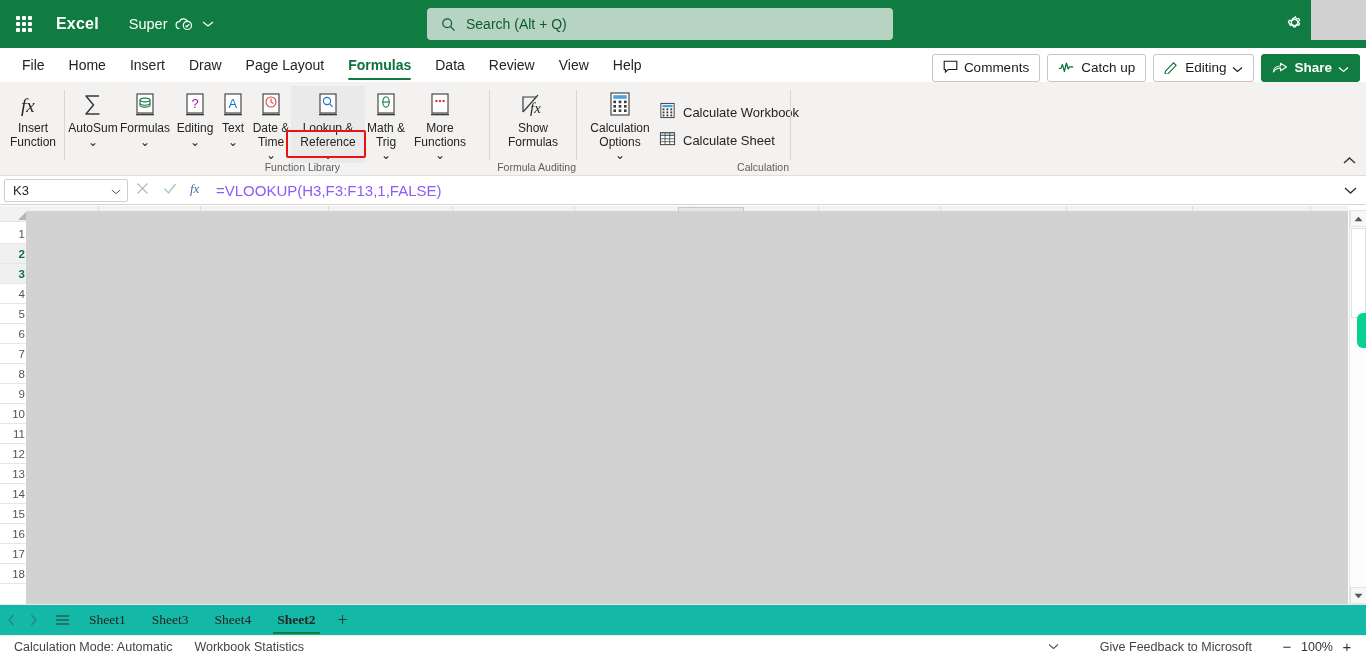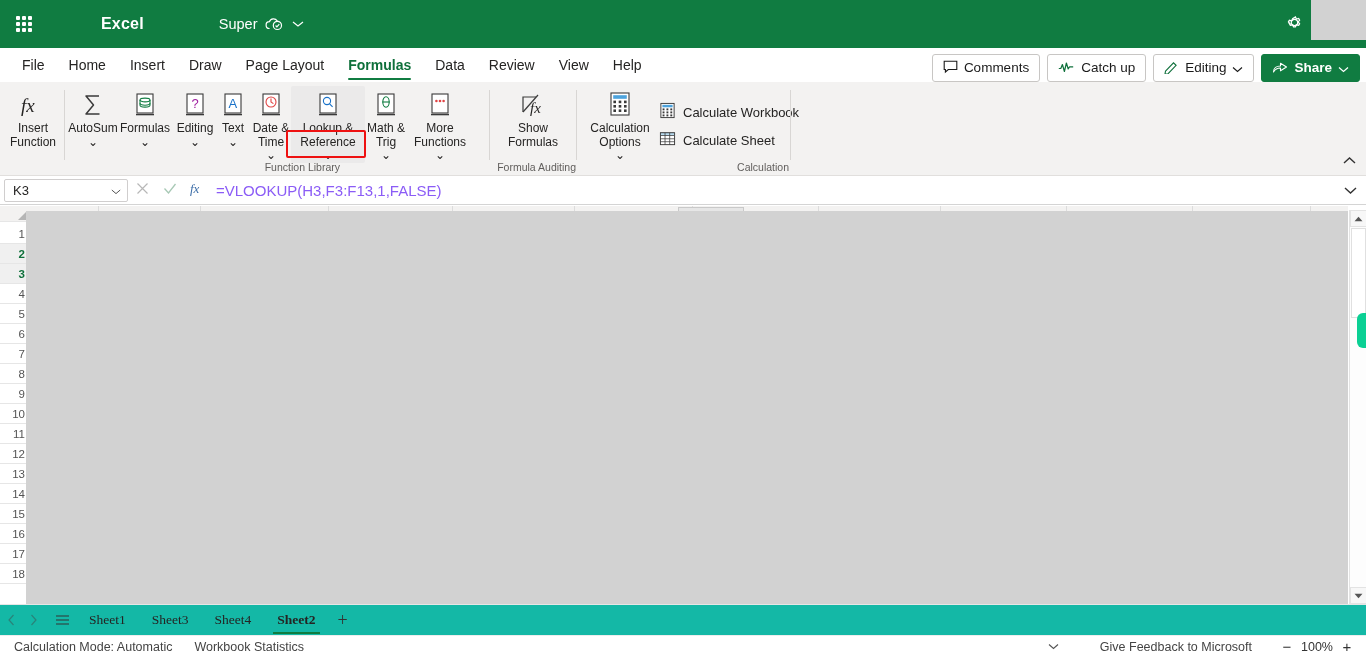--- a/index.html
+++ b/index.html
@@ -7,21 +7,21 @@
     width: 1366px; height: 657px;
     font-family: "Liberation Sans", sans-serif;
     overflow: hidden; background: #fff;
     -webkit-font-smoothing: antialiased;
   }
   .app { position: relative; width: 1366px; height: 657px; }
 
   
   .titlebar {
     position: absolute; left: 0; top: 0; width: 1366px; height: 48px;
-    background: #107c41; display: flex; align-items: center; gap: 45px;
+    background: #107c41; display: flex; align-items: center;
   }
   .waffle {
     width: 48px; height: 48px; display: flex; align-items: center; justify-content: center;
     cursor: pointer;
   }
   .waffle-grid {
     display: grid; grid-template-columns: repeat(3, 4px); grid-template-rows: repeat(3, 4px);
     gap: 2px;
   }
   .waffle-grid i { display: block; width: 4px; height: 4px; background: #fff; border-radius: 1px; }
@@ -270,20 +270,29 @@
             <path d="M4.6 11.5a3.4 3.4 0 0 1-.2-6.8A4.3 4.3 0 0 1 12.2 4a3.2 3.2 0 0 1 1 .2" fill="none" stroke="#fff" stroke-width="1.2"></path>
             <circle cx="12.4" cy="8.4" r="4.1" fill="none" stroke="#fff" stroke-width="1.2"></circle>
             <path d="M10.6 8.5l1.3 1.3 2.4-2.6" fill="none" stroke="#fff" stroke-width="1.2"></path>
           </svg>
       </span>
       <span class="chev-title">
         <svg width="12" height="8" viewBox="0 0 12 8">
             <path d="M1 2l5 4 5-4" fill="none" stroke="#fff" stroke-width="1.2"></path>
           </svg>
       </span>
+    </div>
+    <div class="searchbox">
+      <span class="sicon">
+        <svg width="15" height="15" viewBox="0 0 15 15">
+            <circle cx="6.2" cy="6.2" r="4.4" fill="none" stroke="#0b5c32" stroke-width="1.2"></circle>
+            <path d="M9.5 9.5l4 4.2" stroke="#0b5c32" stroke-width="1.2" fill="none"></path>
+          </svg>
+      </span>
+      <span class="stext">Search (Alt + Q)</span>
     </div>
     <div class="gear-btn">
       <span>
         <svg width="19" height="19" viewBox="0 0 20 20">
             <path d="M10 6.6A3.4 3.4 0 1 0 10 13.4 3.4 3.4 0 1 0 10 6.6z" fill="none" stroke="#fff" stroke-width="1.3"></path>
             <path d="M10 1.6l1 2.2 2.4-.6 1 1.7-1.6 1.9 1.6 1.9-1 1.7-2.4-.6-1 2.2h-2l-1-2.2-2.4.6-1-1.7L4.2 8.7 2.6 6.8l1-1.7 2.4.6 1-2.2z" fill="none" stroke="#fff" stroke-width="1.3" transform="translate(1,2.6)"></path>
           </svg>
       </span>
     </div>
     <div class="acct-block"></div>

